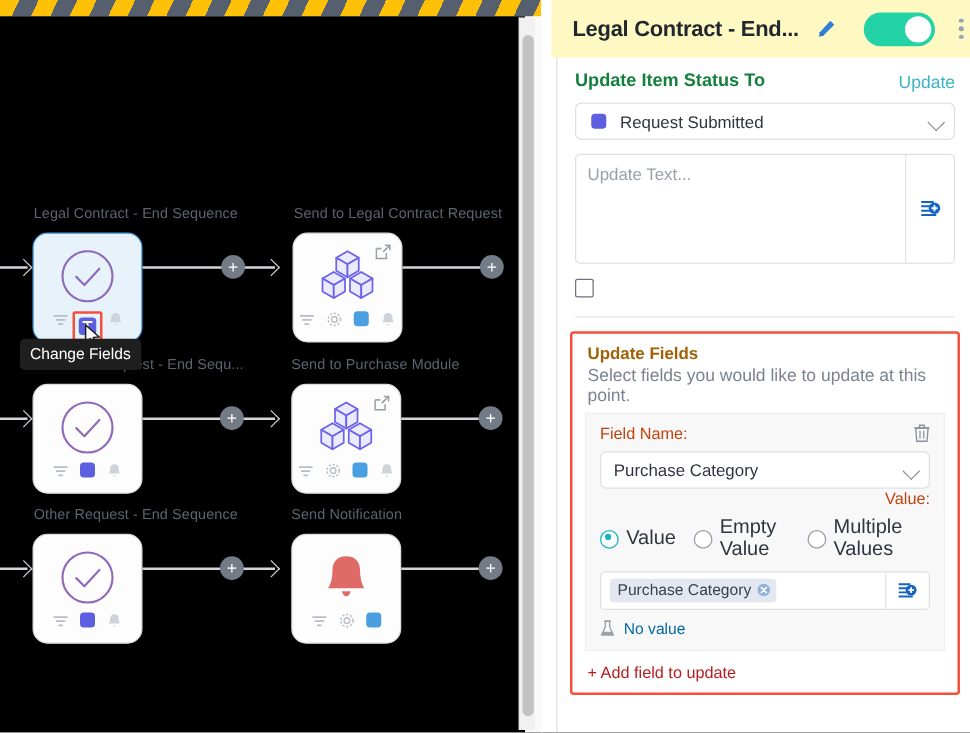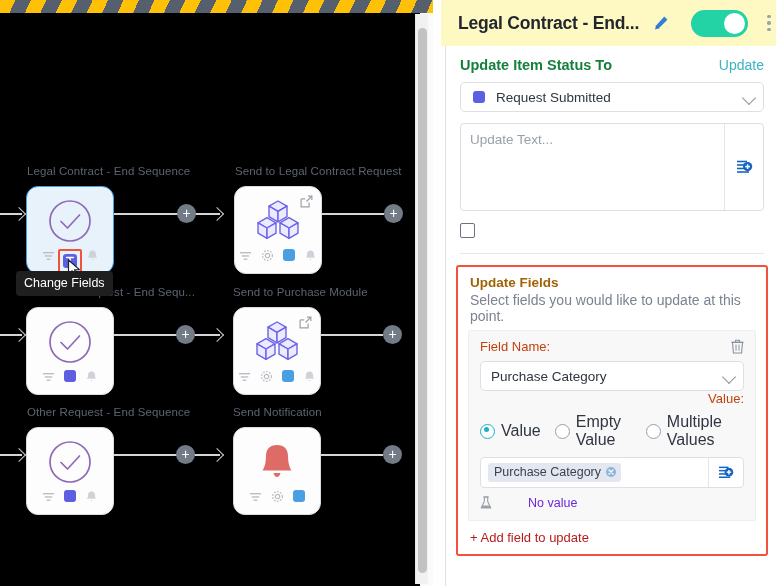--- a/index.html
+++ b/index.html
@@ -173,21 +173,21 @@
   .chip-wrap{display:flex;border:1px solid #dddfe2;border-radius:4px;background:#fff;margin-top:8px;box-sizing:border-box;}
   .chip-area{flex:1;height:29px;display:flex;align-items:center;padding:0 7px;border-right:1px solid #e3e5e8;}
   .chip{
     background:#e3e8f0;border-radius:3px;font-size:12.5px;color:#3a4250;
     padding:2px 5px 3px 6px;display:flex;align-items:center;gap:5px;
   }
   .chip-x{width:10px;height:10px;}
   .chip-side{width:34px;display:flex;align-items:center;justify-content:center;}
 
   .noval{display:flex;align-items:center;gap:7px;margin-top:8px;}
-  .noval span{font-size:12.5px;color:#6d28d9;margin-left:29px;}
+  .noval span{font-size:12.5px;color:#0369a1;}
 
   .addfield{padding:9px 12px 9px 12px;font-size:13px;color:#b91c1c;cursor:pointer;}
 </style>
 </head>
 <body>
 
 <div class="app">
 
   <div class="canvas-wrap">
     <div class="hazard-bar"></div>

